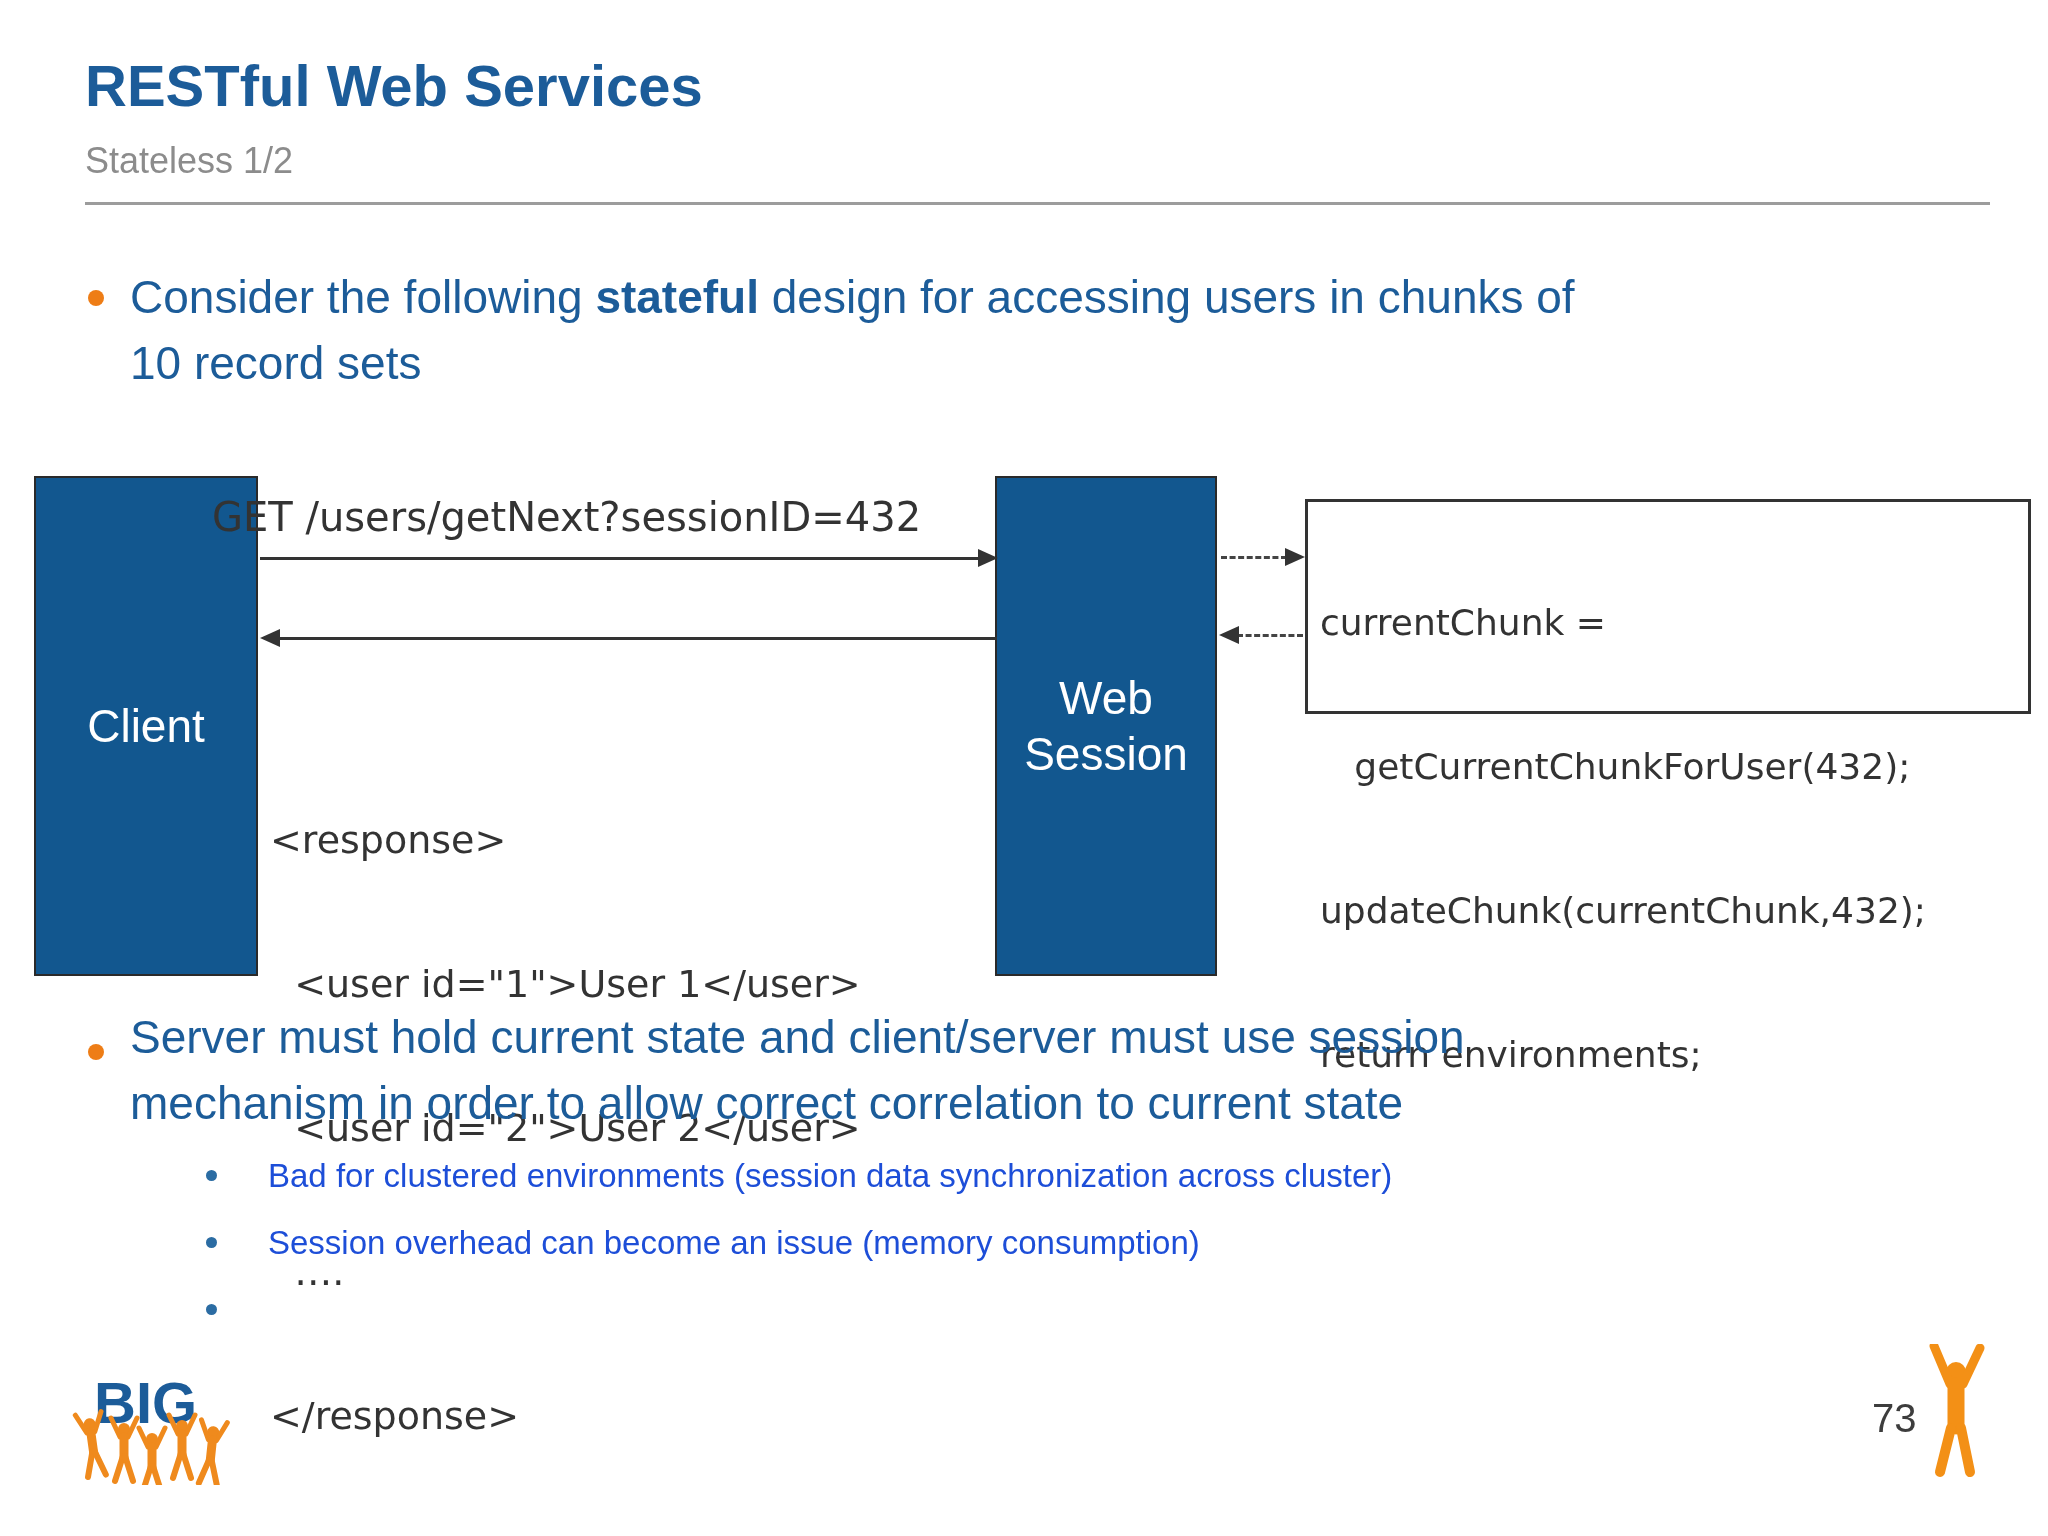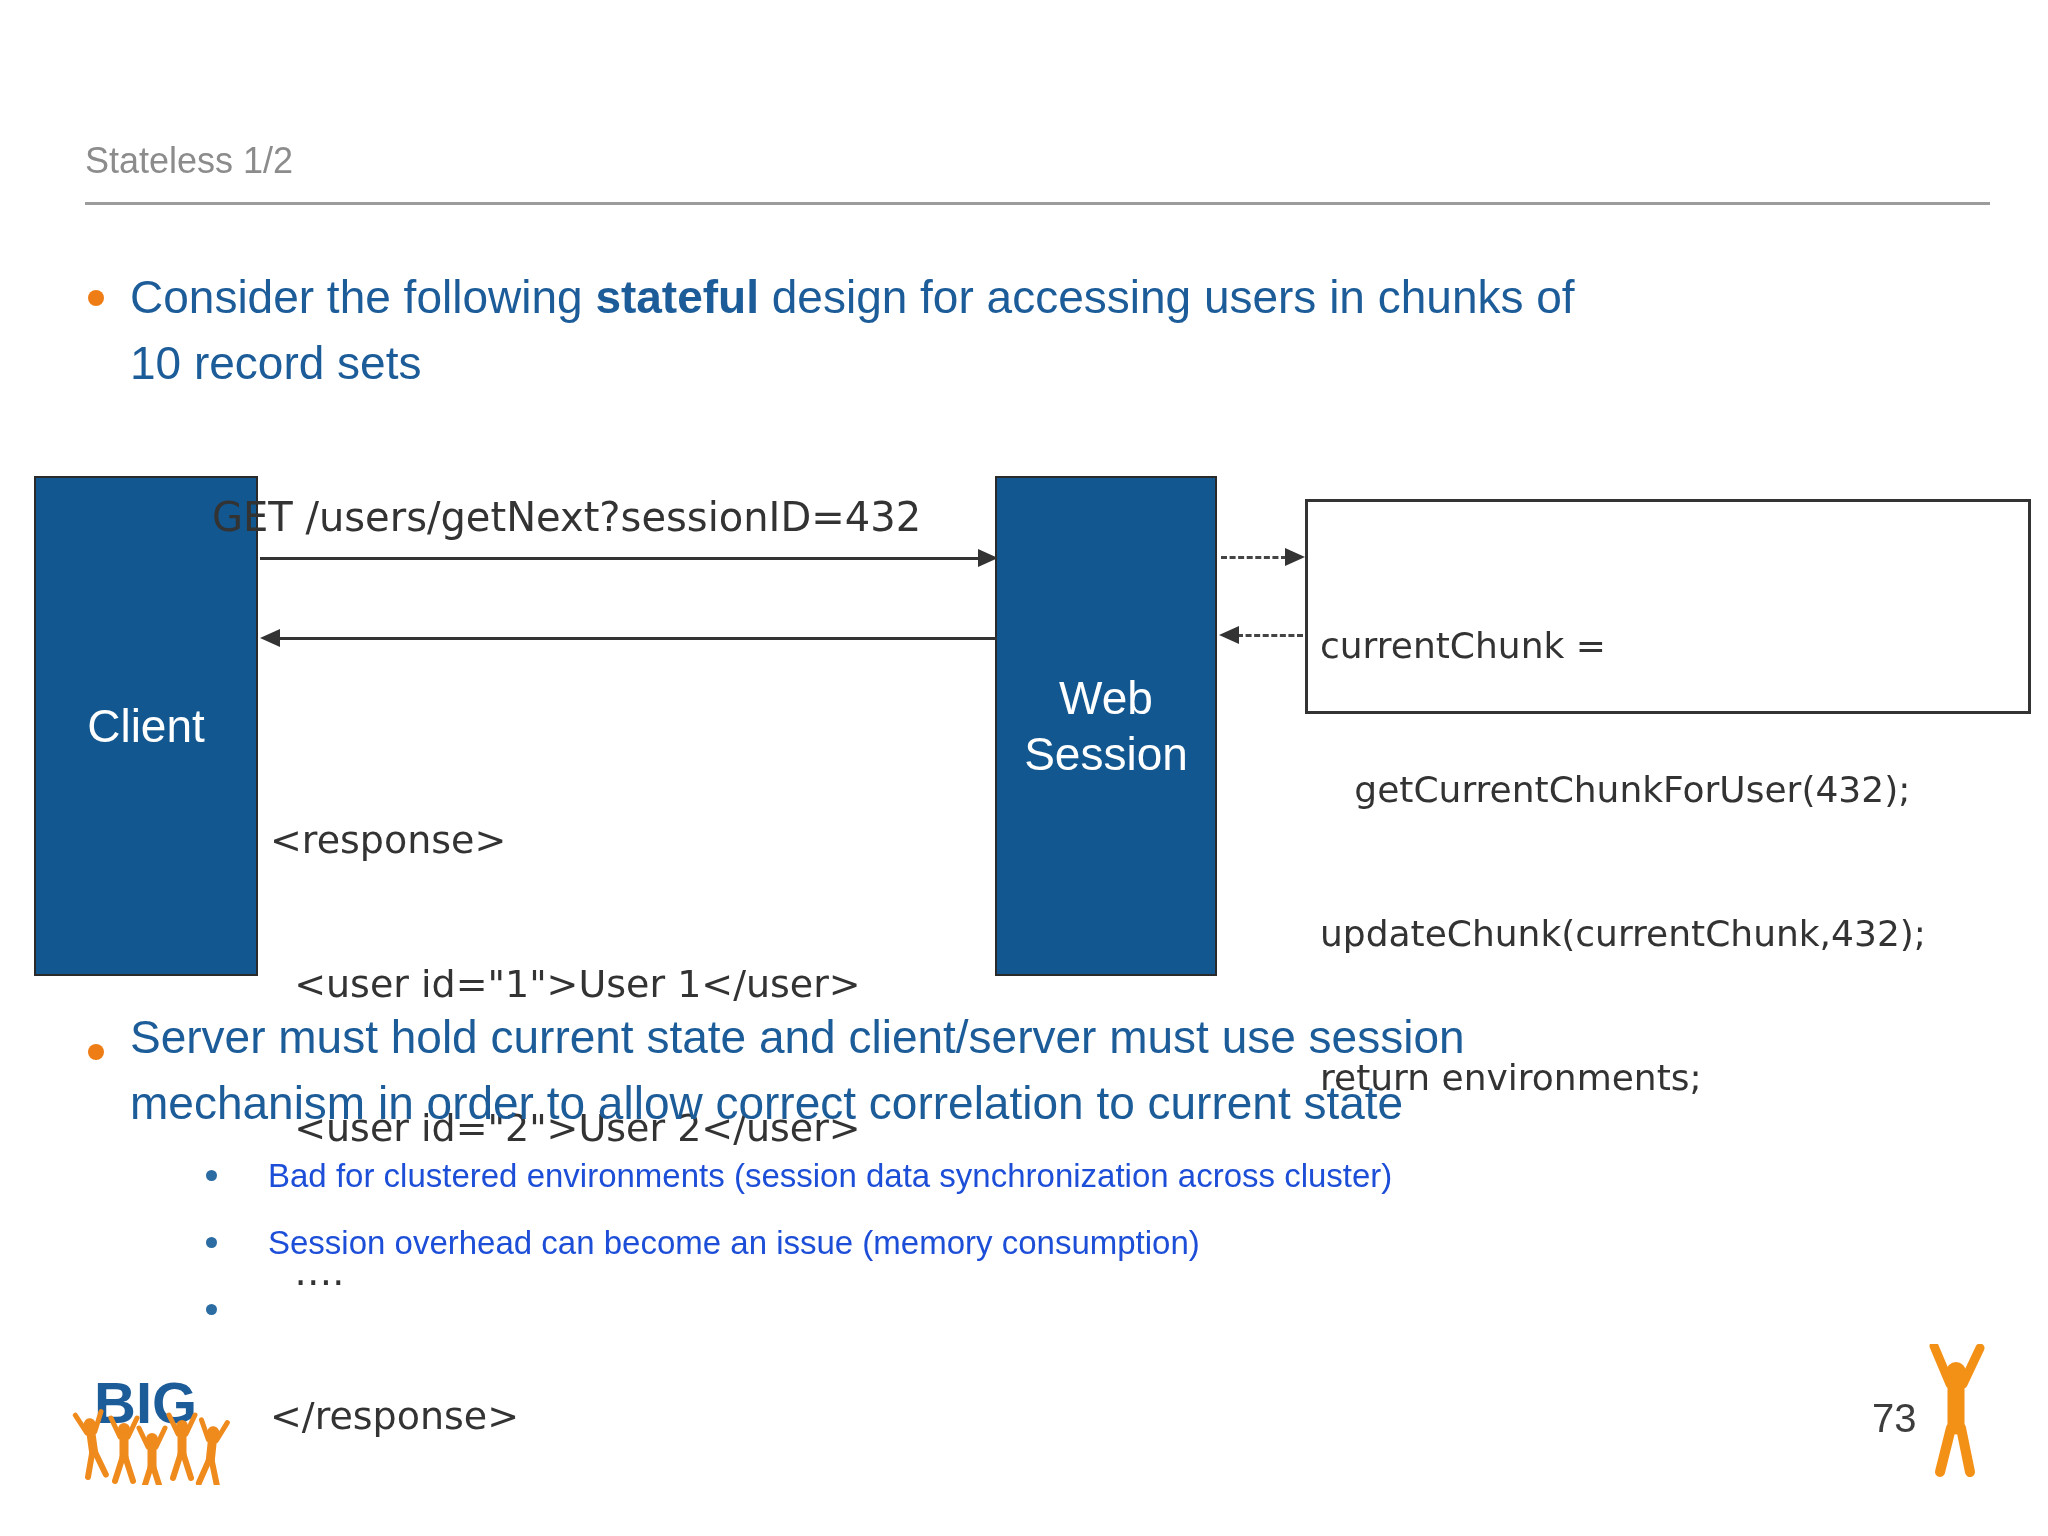--- a/index.html
+++ b/index.html
@@ -77,36 +77,37 @@
   .h2{left:260px;top:629px;}
   .h3{left:1285px;top:548px;}
   .h4{left:1219px;top:626px;}
   .response-block{
     position:absolute;left:270px;top:720px;
     font-size:38px;line-height:48px;white-space:pre;
   }
   .code-box{
     position:absolute;left:1305px;top:499px;width:726px;height:215px;
     border:3px solid #333333;box-sizing:border-box;background:#ffffff;
-    padding:24px 12px;
+    padding:1px 12px;
     font-size:36px;line-height:48px;white-space:pre;
   }
   
   .logo{position:absolute;left:72px;top:1375px;}
   .page-number{
     position:absolute;left:1872px;top:1396px;
     font-size:40px;color:#3d3d3d;
   }
   .corner-figure{position:absolute;left:1918px;top:1344px;}
 </style>
 </head>
 <body>
 
 <div class="slide">
 
+  <div class="title">RESTful Web Services</div>
   <div class="subtitle">Stateless 1/2</div>
   <div class="rule"></div>
 
   <span class="bullet-dot dot1"></span>
   <div class="bullet-text bullet1"><span>Consider the following </span><b>stateful</b><span> design for accessing users in chunks of
 10 record sets</span></div>
 
   <div class="actor-box client-box">
     <div class="label">Client</div>
   </div>

